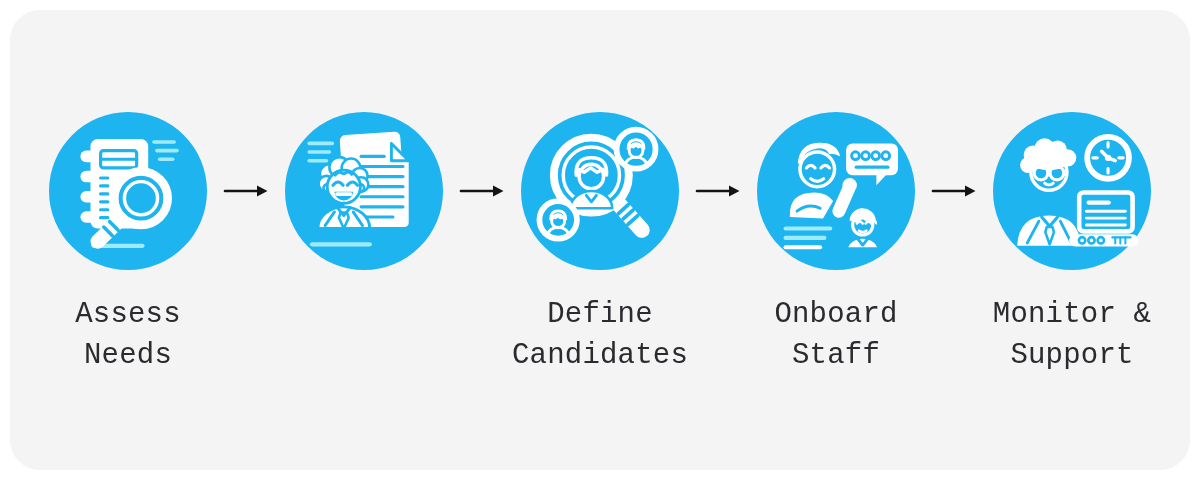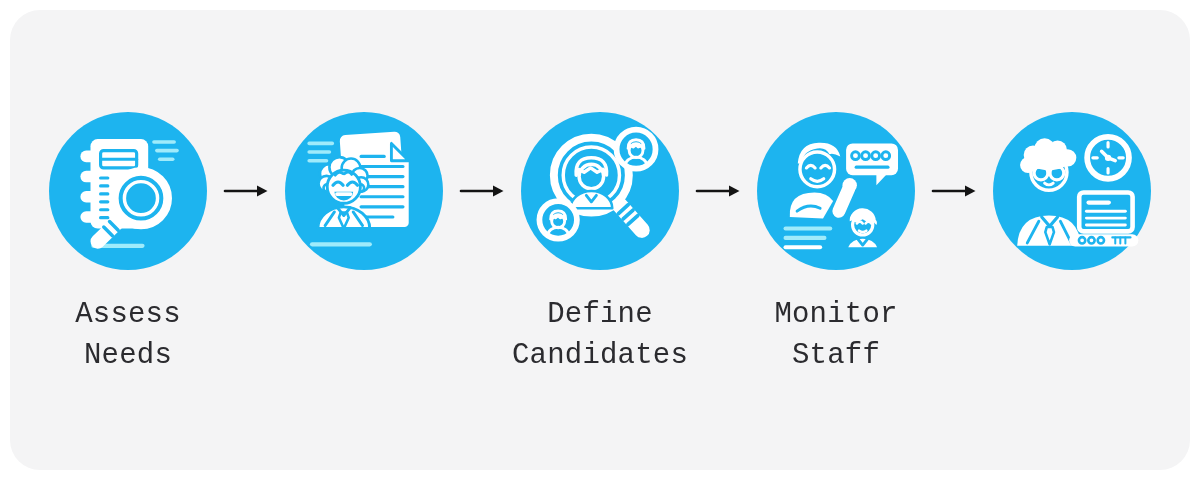--- a/index.html
+++ b/index.html
@@ -182,21 +182,21 @@
             <circle class="b-s" stroke-width="2" cx="86.5" cy="27.5" r="2.7"></circle>
             <line class="b-s" stroke-width="2.2" x1="66" y1="35.5" x2="88" y2="35.5"></line>
             <path class="w-f" d="M61.5 73 a9 8.5 0 0 1 18 -1 q1.5 1.5 0.5 3.5 l-2.5 -2.5 -3 1 -4 -2.5 -4.5 2.5 -3 -1.5 z"></path>
             <circle class="w-s" stroke-width="2.2" cx="70.5" cy="75.5" r="7"></circle>
             <path class="w-s" stroke-width="1.8" d="M66.5 74.5 q2 -2.5 4 0 M72.5 74.5 q2 -2.5 4 0"></path>
             <path class="w-s" stroke-width="1.8" d="M68 79.5 q2.5 2 5 0"></path>
             <path class="w-f" d="M60.5 91 a10.5 8.5 0 0 1 20 0 z"></path>
             <path class="b-s" stroke-width="2" d="M66.5 84.5 l4 5 l4 -5"></path>
           </svg>
         </div>
-        <div class="label">Monitor
+        <div class="label">Onboard
 Staff</div>
       </div>
 
       <div class="arrow">
         <svg width="46" height="18" viewBox="0 0 46 18">
           <line class="arr" stroke-width="2.6" x1="2" y1="9" x2="35" y2="9"></line>
           <path class="arrh" d="M34 3.5 L44.5 9 L34 14.5 z"></path>
         </svg>
       </div>
 
@@ -235,17 +235,19 @@
             <rect class="w-f" x="50" y="82" width="48" height="8.5" rx="4.2"></rect>
             <circle class="b-s" stroke-width="1.8" cx="59" cy="86.2" r="2.2"></circle>
             <circle class="b-s" stroke-width="1.8" cx="65.5" cy="86.2" r="2.2"></circle>
             <circle class="b-s" stroke-width="1.8" cx="72" cy="86.2" r="2.2"></circle>
             <line class="b-s" stroke-width="1.6" x1="80" y1="84.2" x2="92.5" y2="84.2"></line>
             <line class="b-s" stroke-width="1.4" x1="82" y1="84.2" x2="82" y2="88.4"></line>
             <line class="b-s" stroke-width="1.4" x1="85.5" y1="84.2" x2="85.5" y2="88.4"></line>
             <line class="b-s" stroke-width="1.4" x1="89" y1="84.2" x2="89" y2="88.4"></line>
           </svg>
         </div>
+        <div class="label">Monitor &amp;
+Support</div>
       </div>
 
     </div>
   </div>
 </div>
 
 </body></html>

